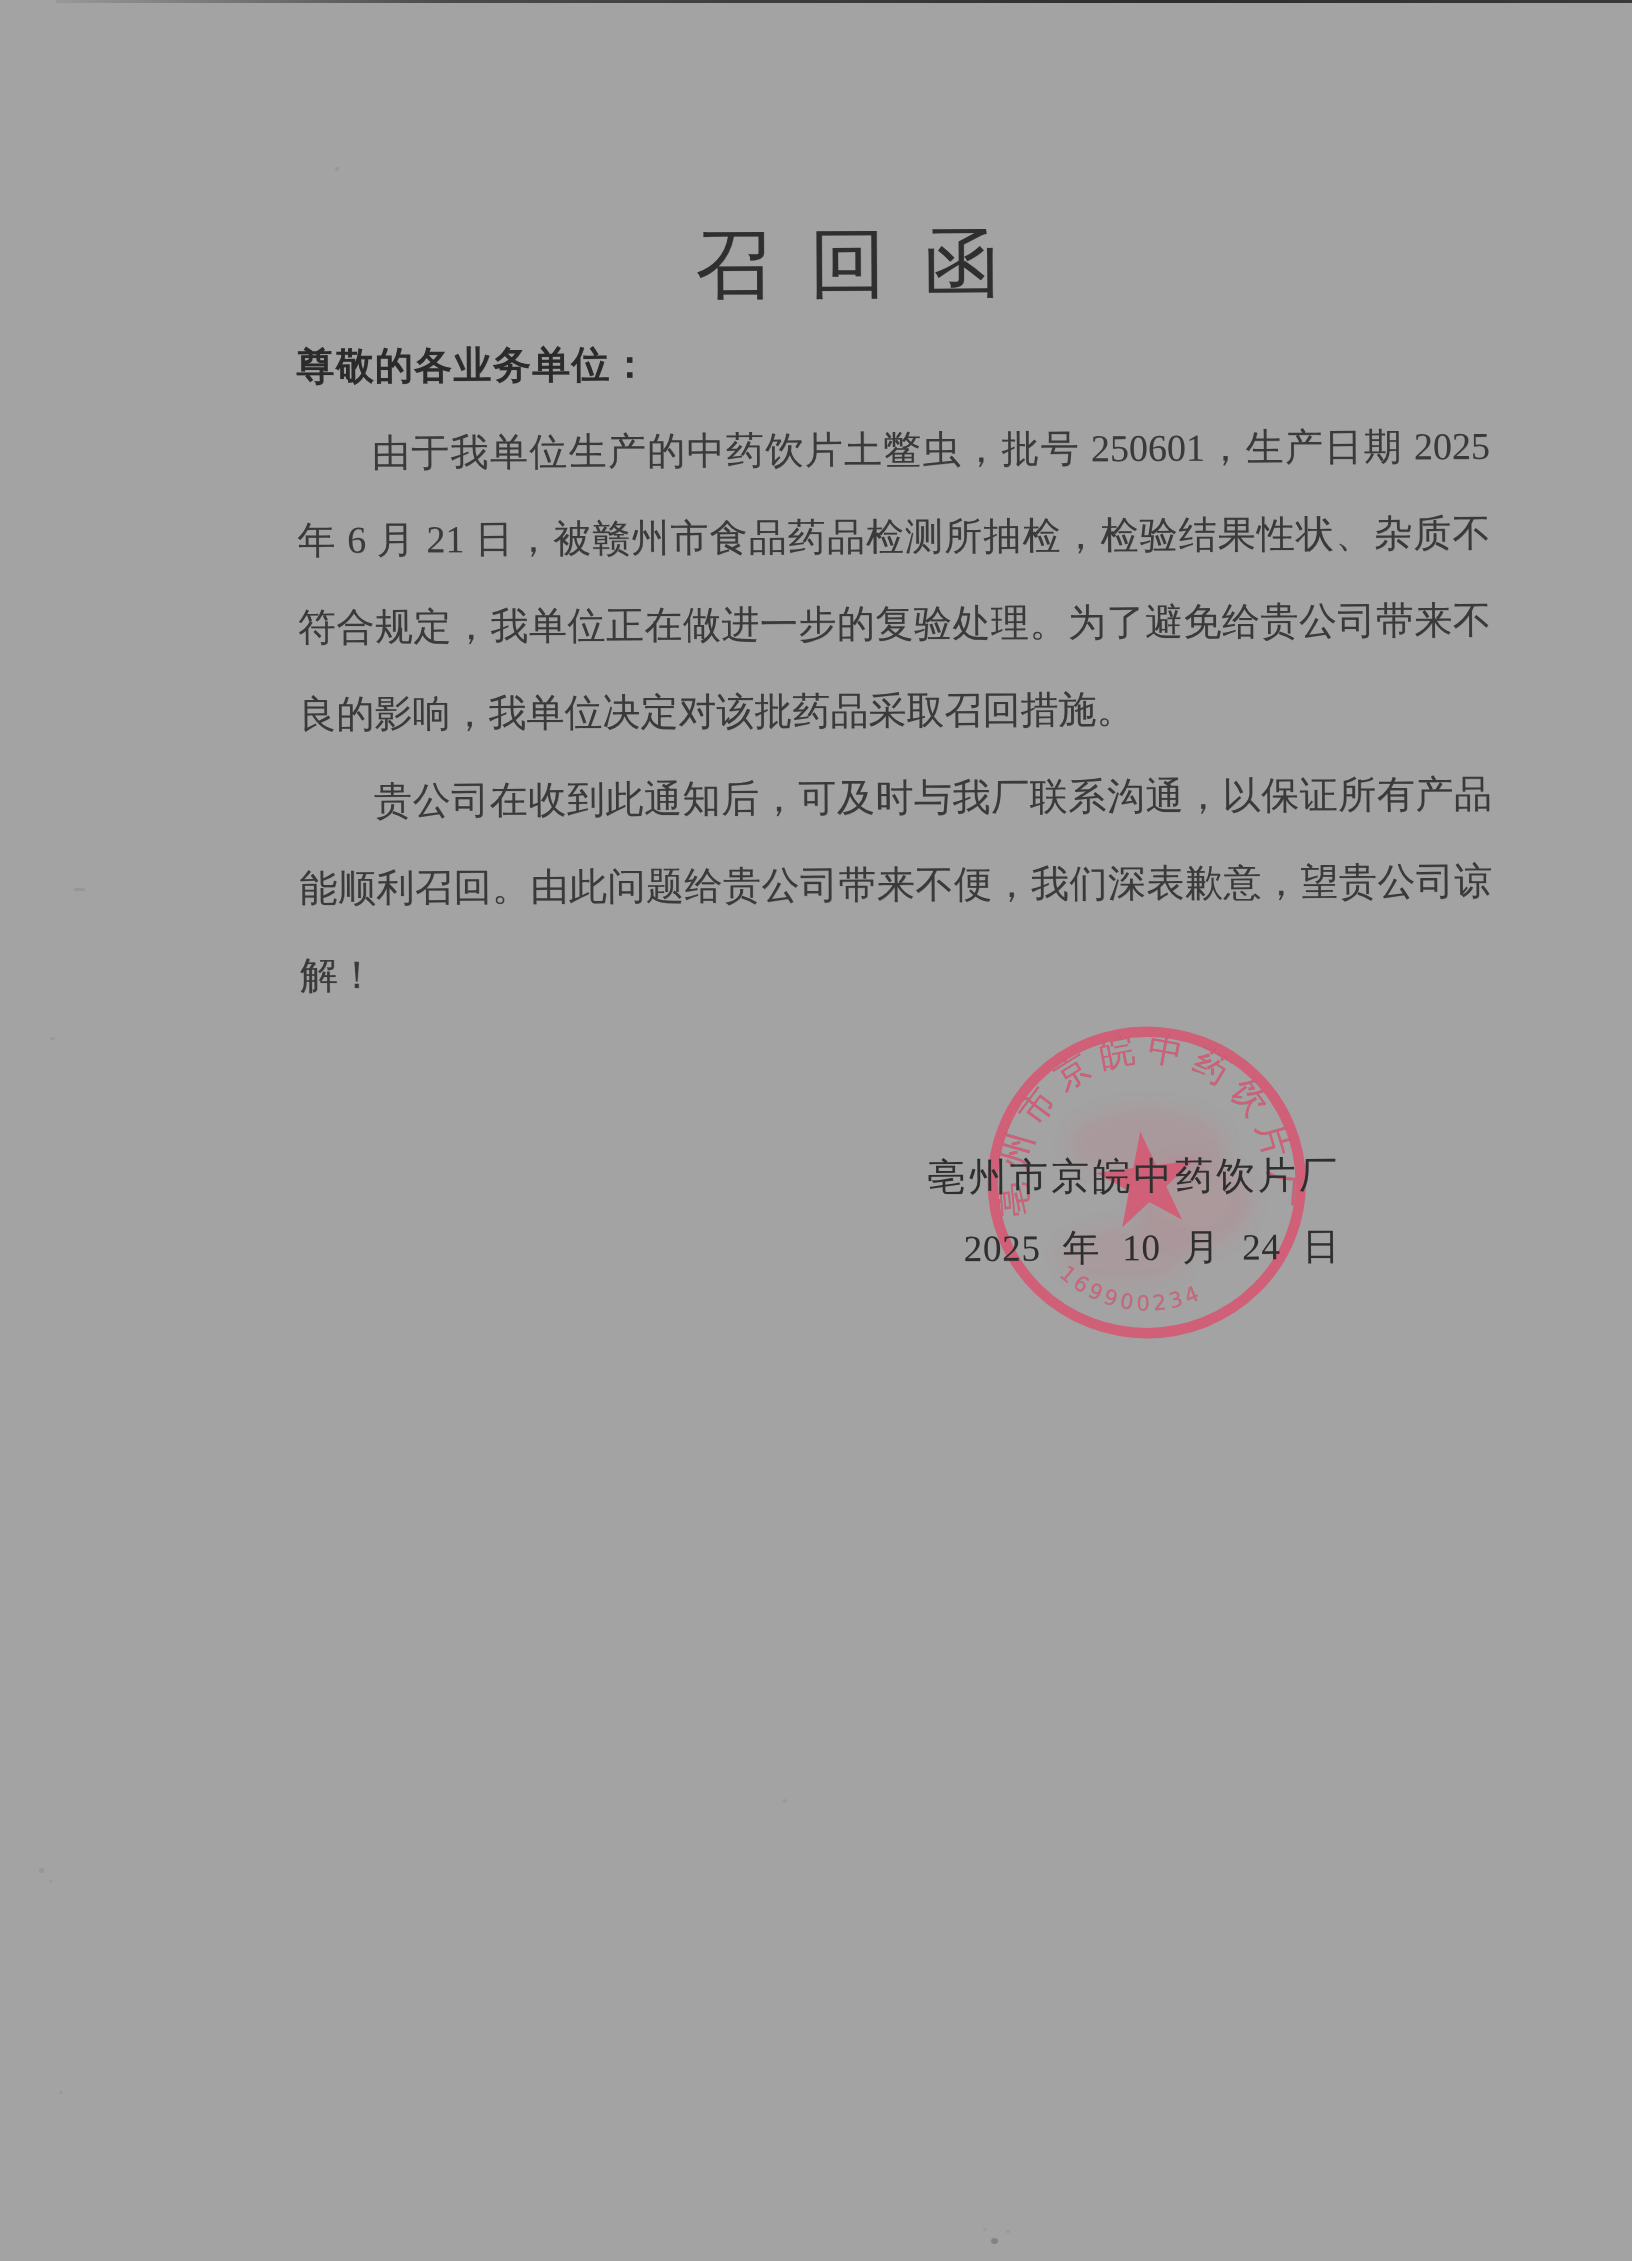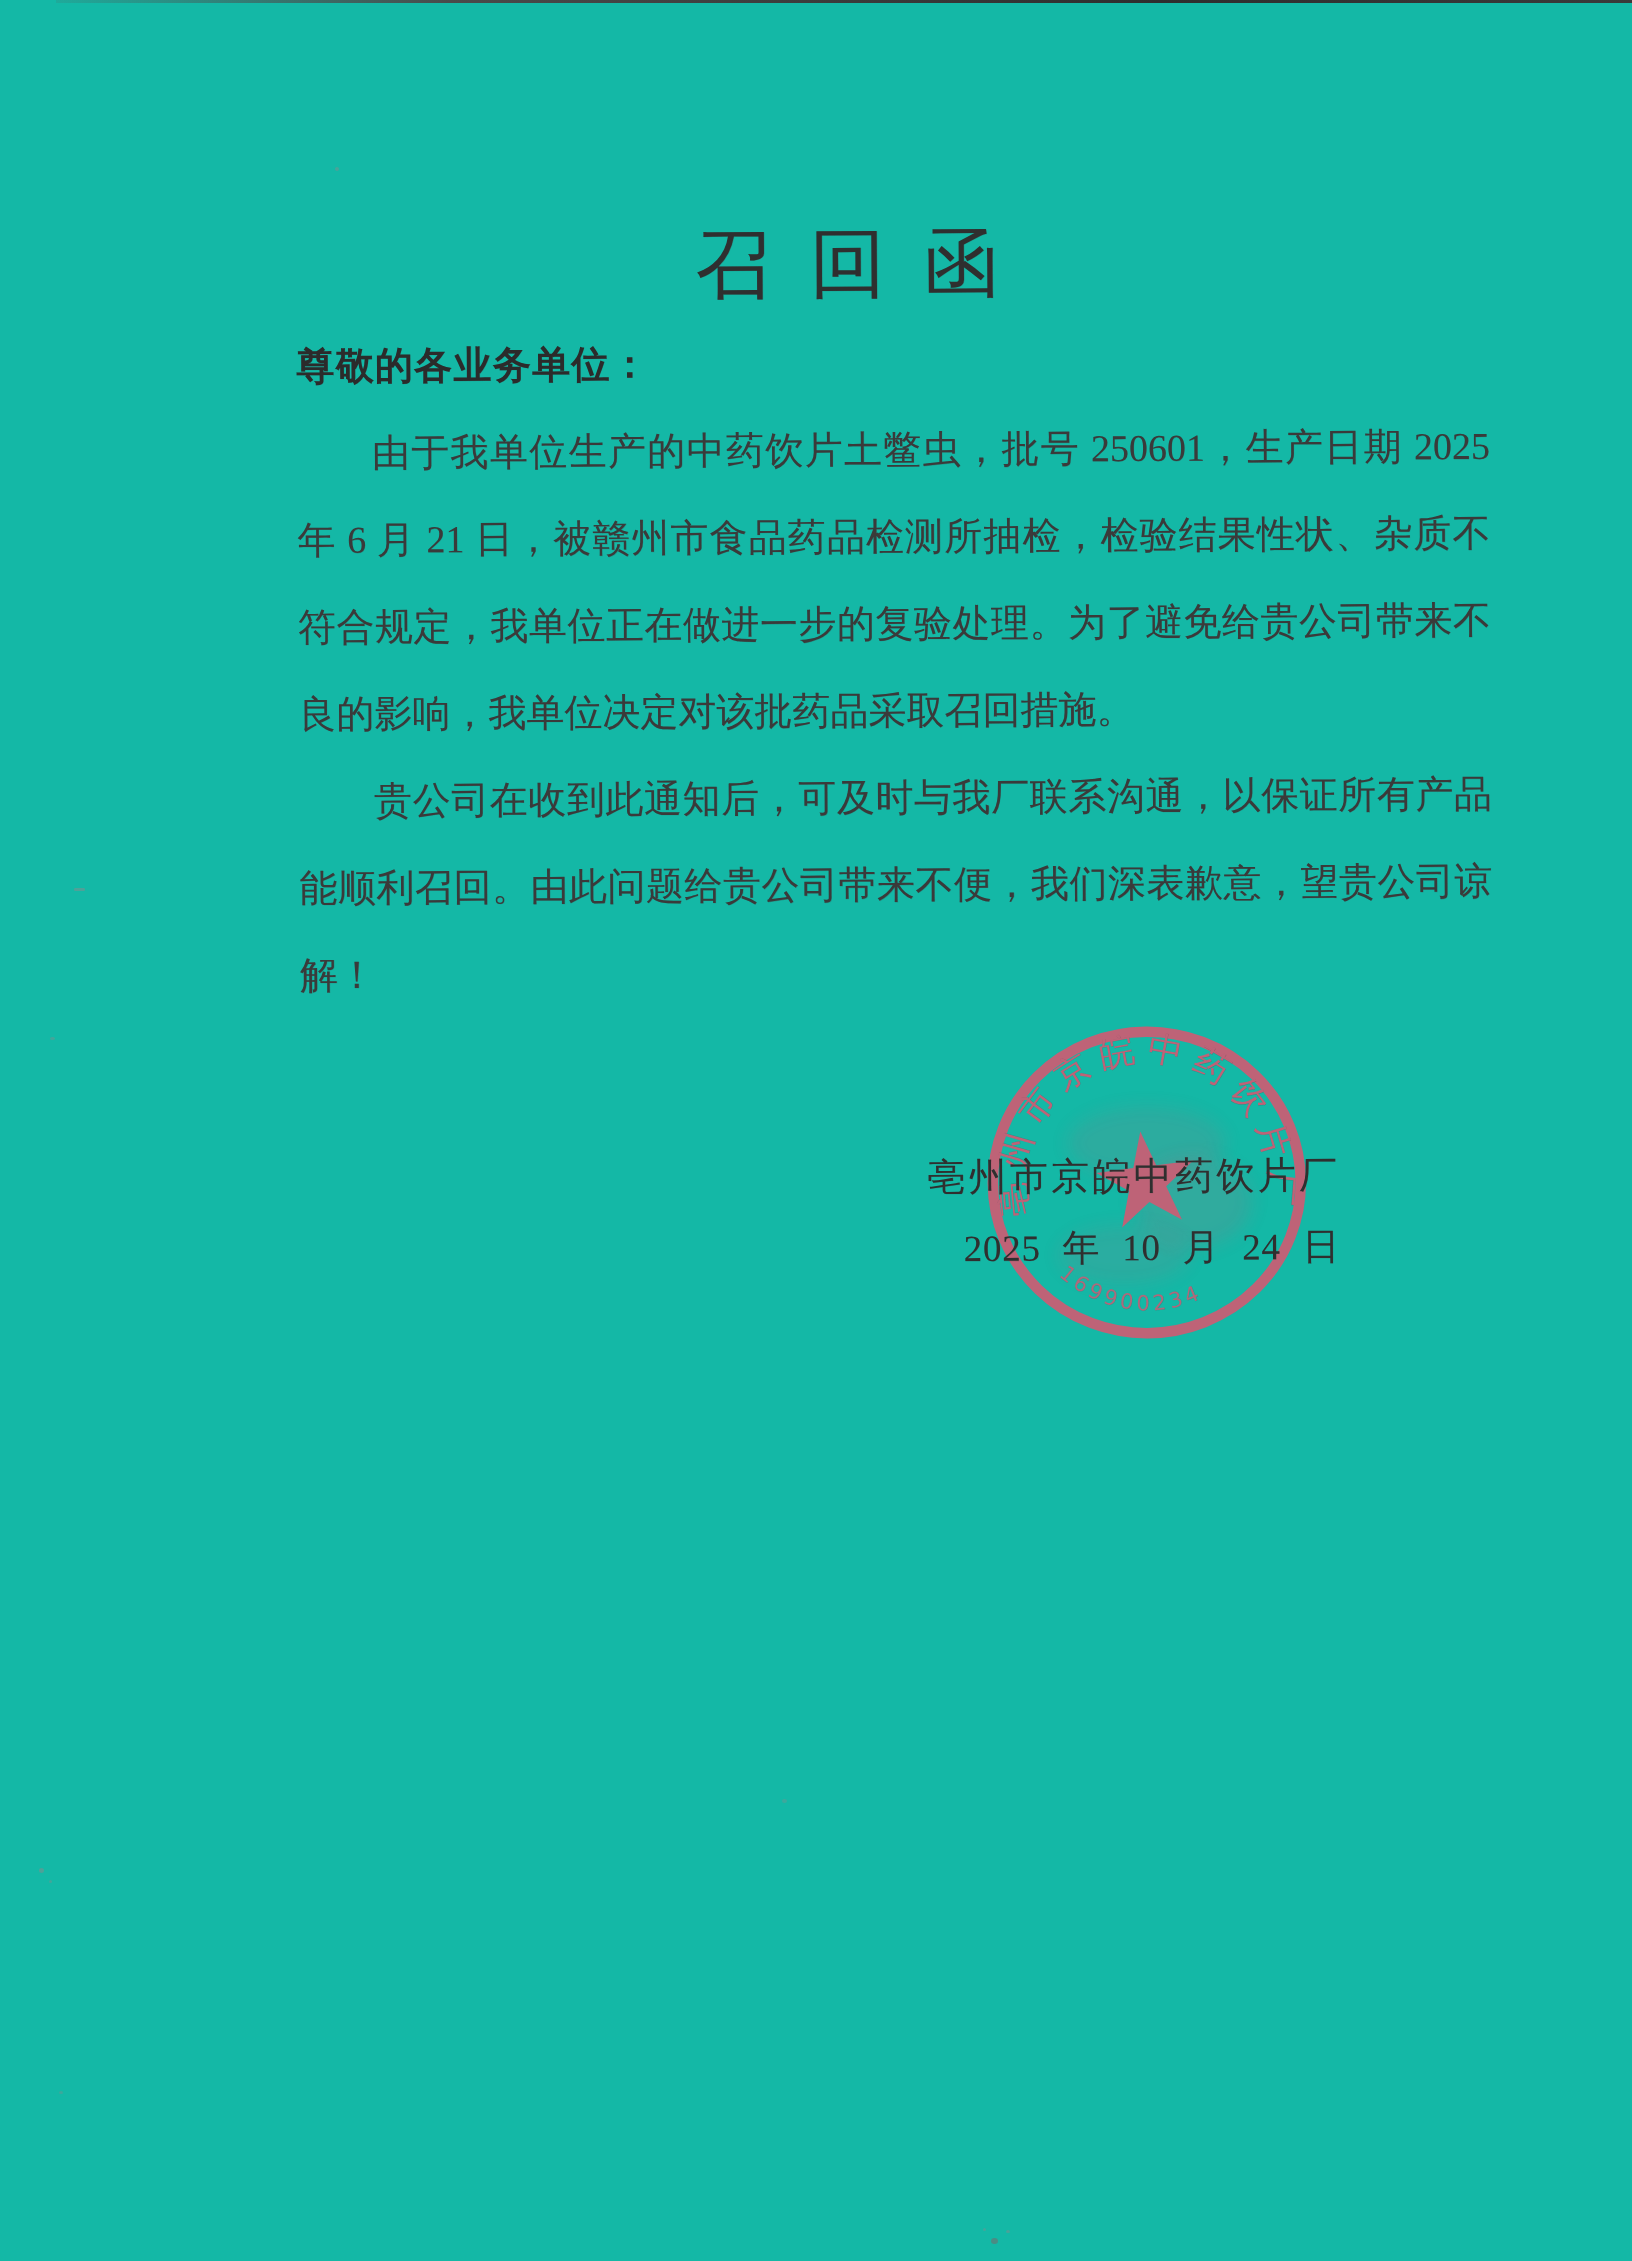--- a/index.html
+++ b/index.html
@@ -1,20 +1,20 @@
 <!DOCTYPE html>
 <html style="font-size:10.5px"><head>
 <meta charset="utf-8">
 <style>
   html,body { margin:0; padding:0; background:#e8e8e8; }
   .page {
     position:relative;
     width:1632px; height:2261px;
     margin:0 auto;
-    background:#14b8a6;
+    background:#a3a3a3;
     overflow:hidden;
     font-family:"Liberation Serif","DejaVu Serif",serif;
     color:#363636;
   }
   .skew {
     position:absolute; inset:0;
     transform:rotate(-0.35deg);
     transform-origin:50% 50%;
     text-shadow:0.3px 0.3px 0.6px rgba(70,70,70,0.35);
   }

